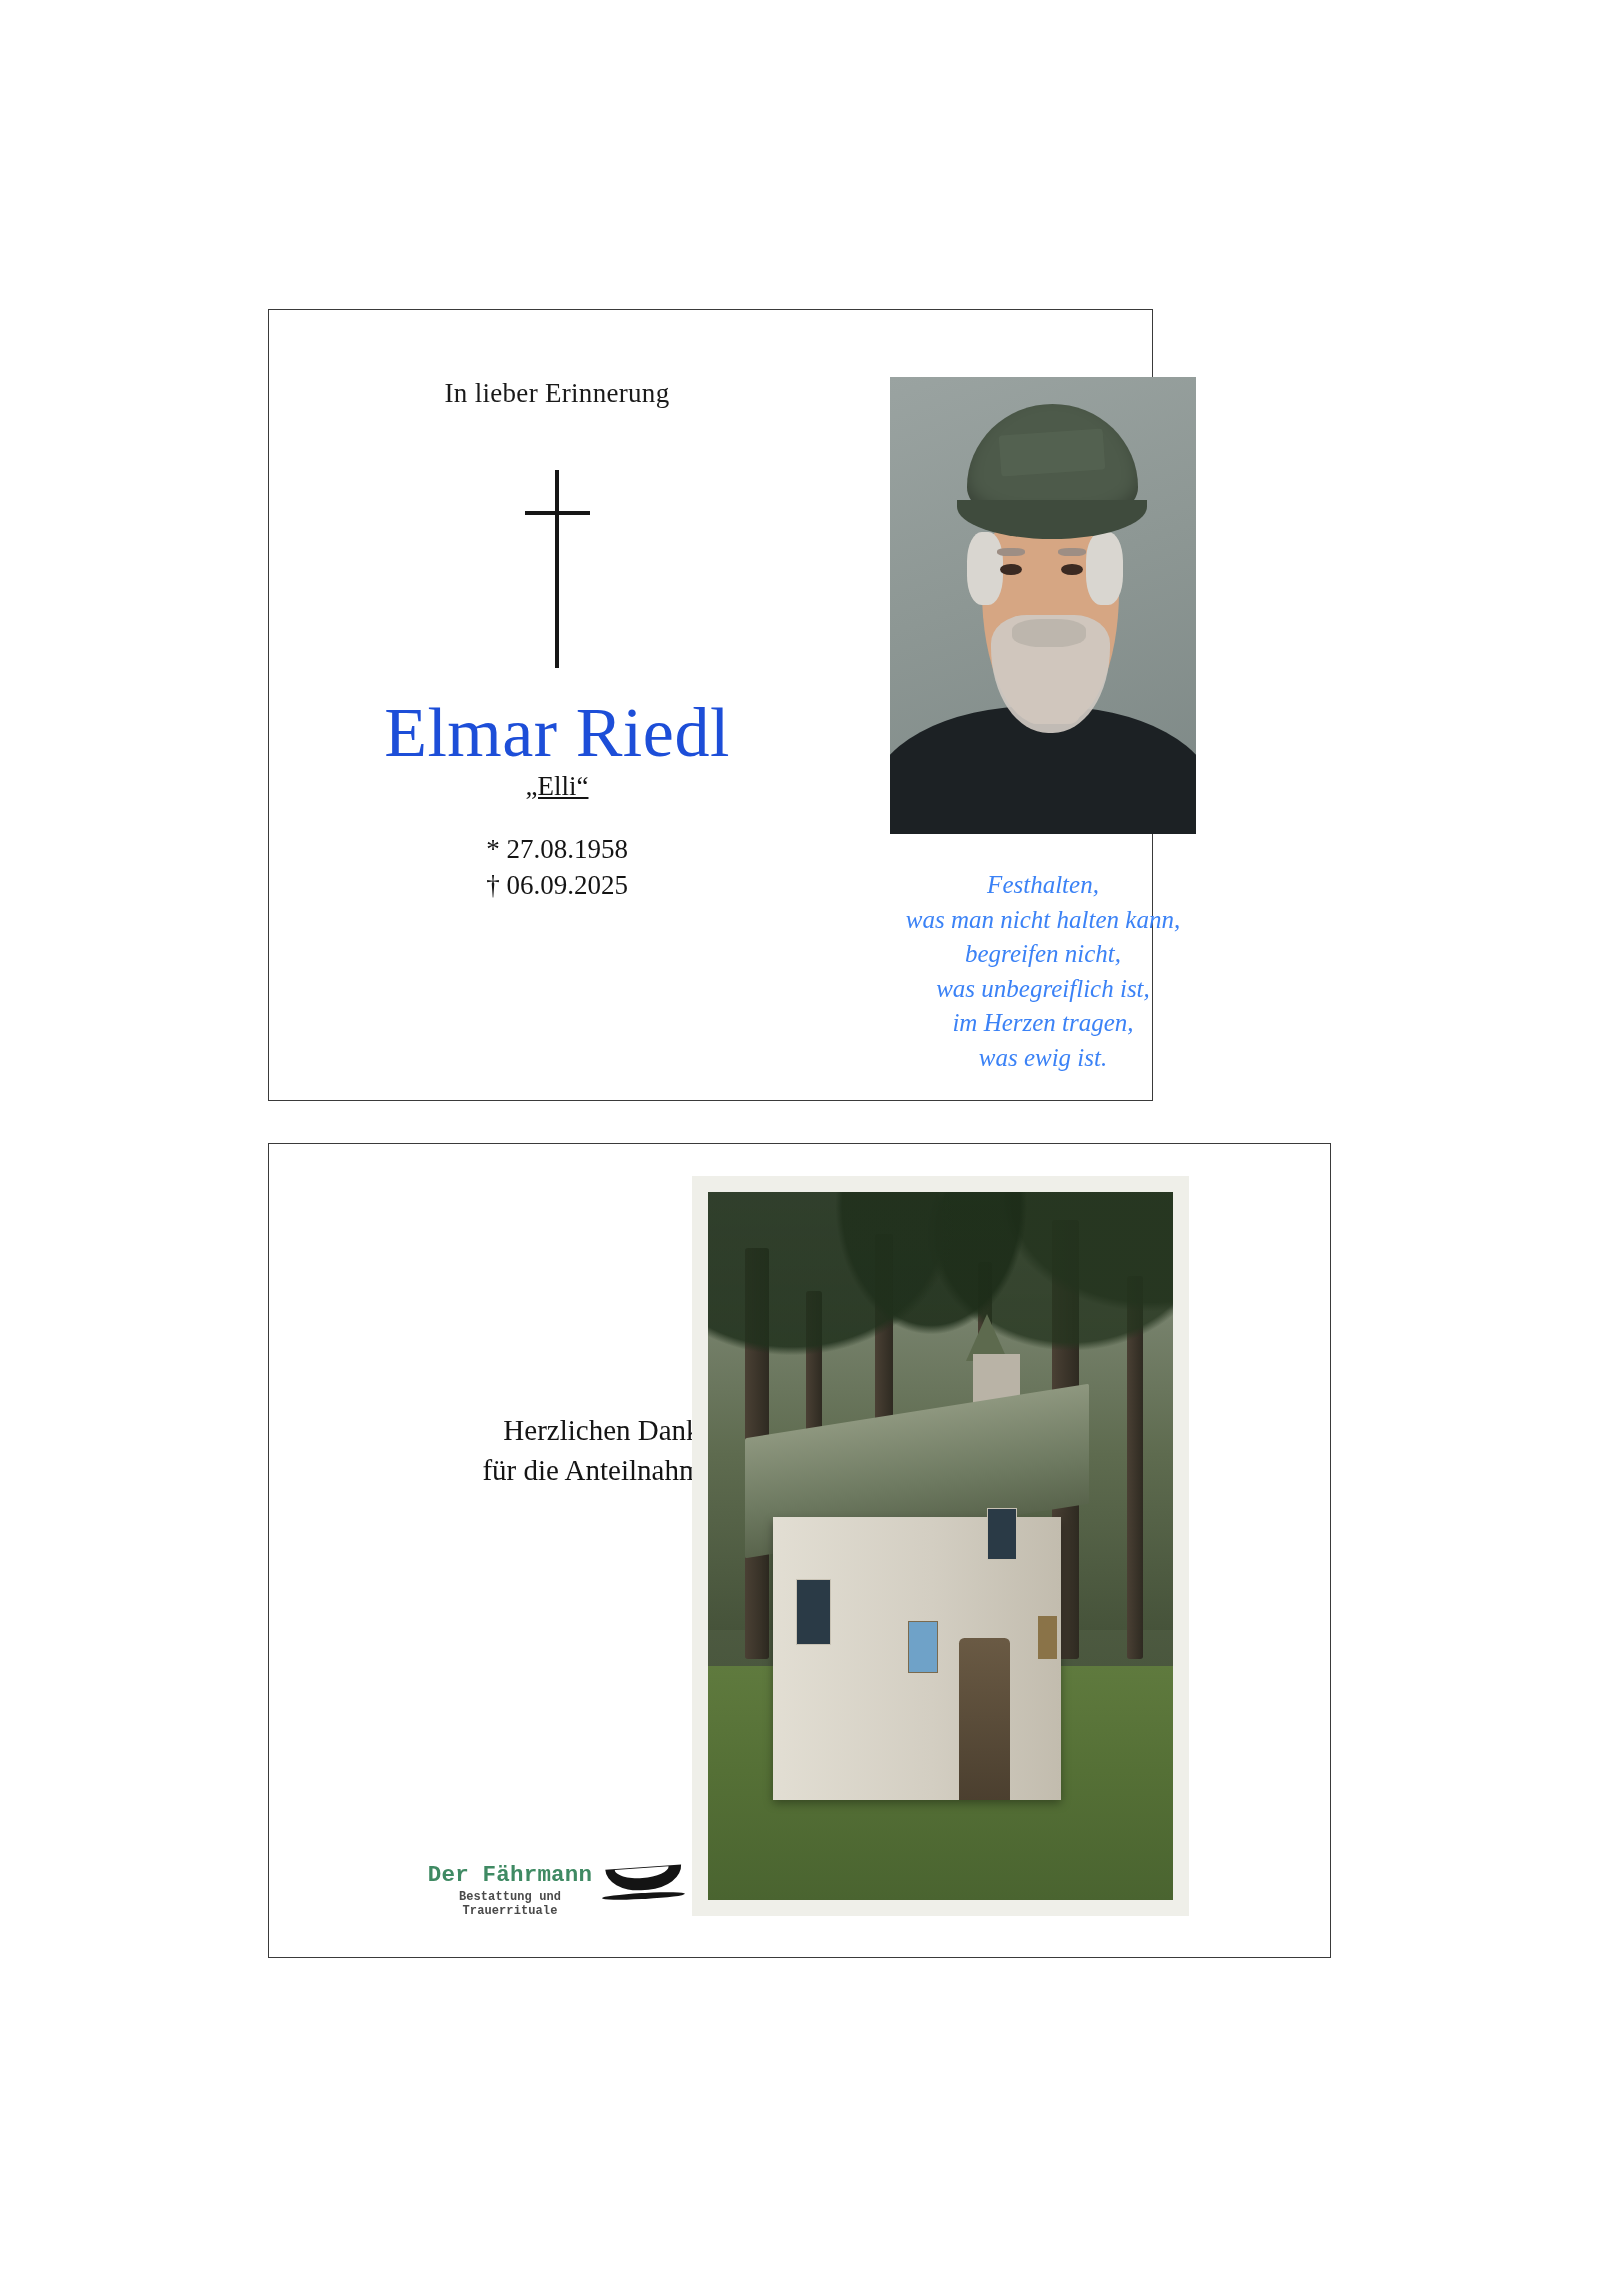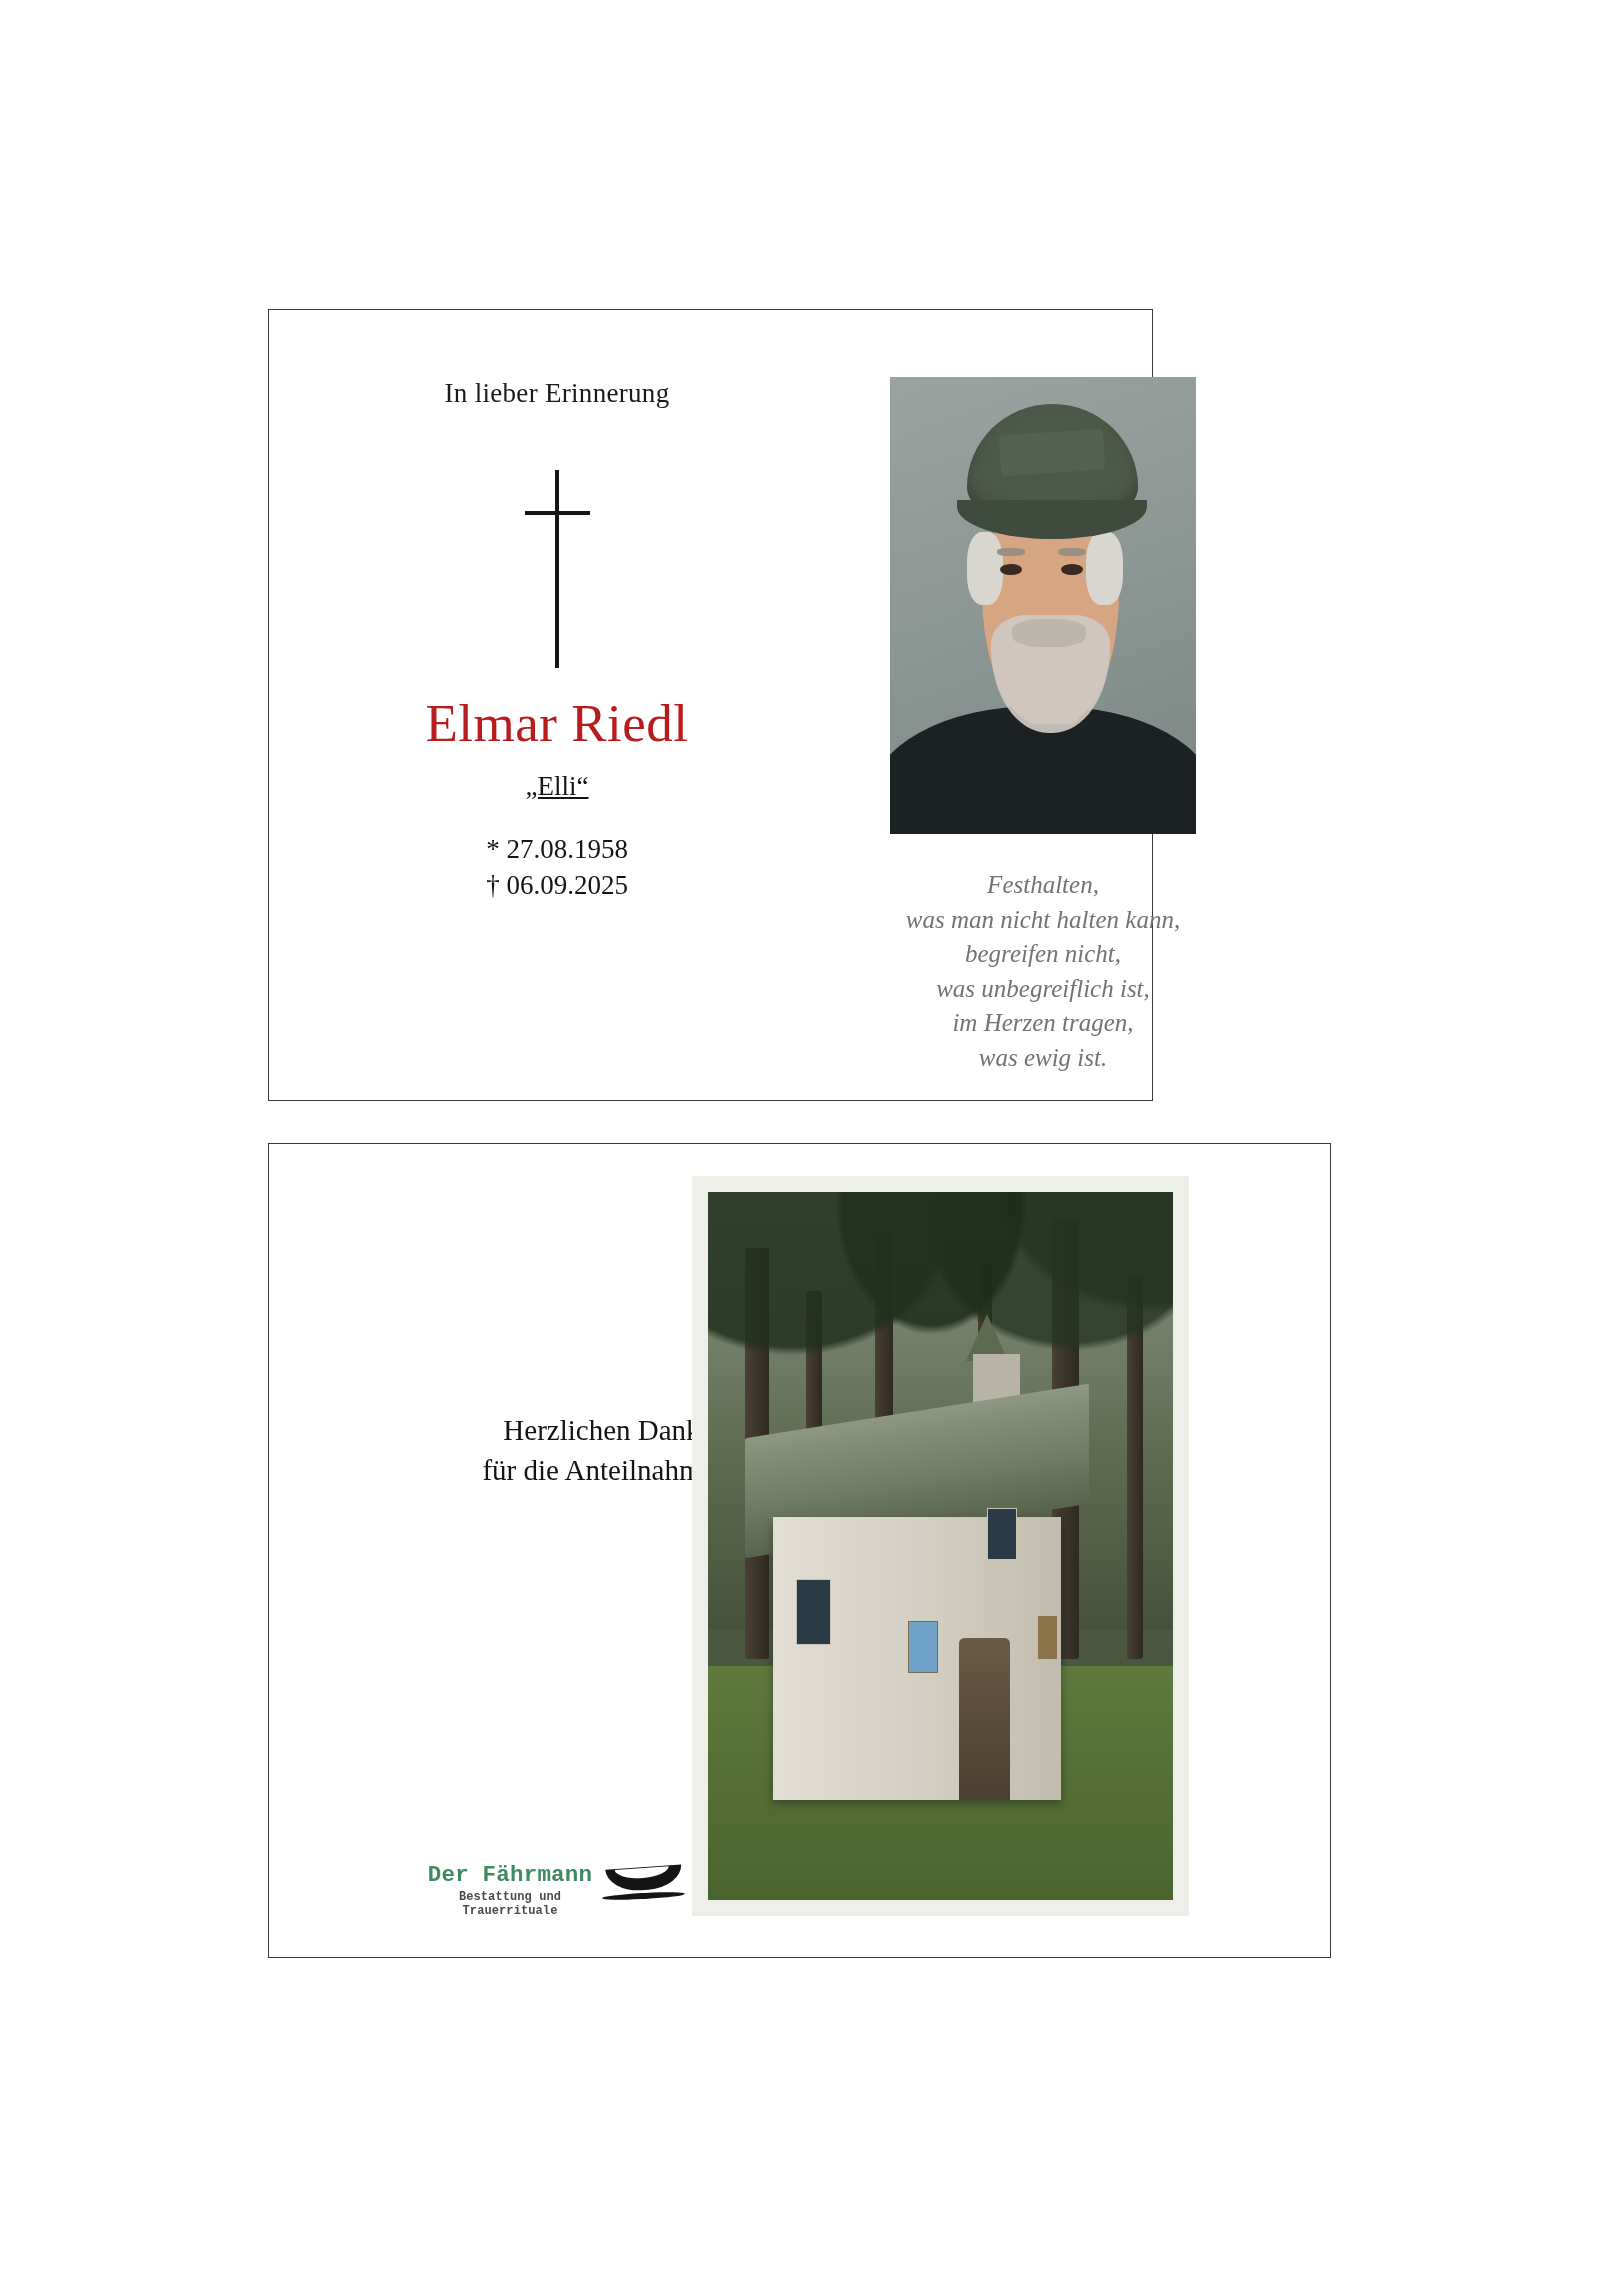--- a/index.html
+++ b/index.html
@@ -84,23 +84,23 @@
     top: 41px;
     width: 65px;
     height: 3.6px;
     background: #161616;
   }
   .deceased-name {
     position: absolute;
     left: 0;
     right: 0;
     top: 383px;
-    font-size: 53px;
+    font-size: 70px;
     letter-spacing: 0.5px;
-    color: #b91c1c;
+    color: #1d4ed8;
   }
   .nickname {
     position: absolute;
     left: 0;
     right: 0;
     top: 461px;
     font-size: 27px;
     color: #141414;
     text-decoration: underline;
   }
@@ -238,21 +238,21 @@
   
   .verse {
     position: absolute;
     left: 594px;
     top: 558px;
     width: 360px;
     text-align: center;
     font-style: italic;
     font-size: 25px;
     line-height: 1.38;
-    color: #737373;
+    color: #3b82f6;
   }
 
   
   .thanks {
     position: absolute;
     left: 144px;
     top: 266px;
     width: 378px;
     text-align: center;
     font-size: 29px;

